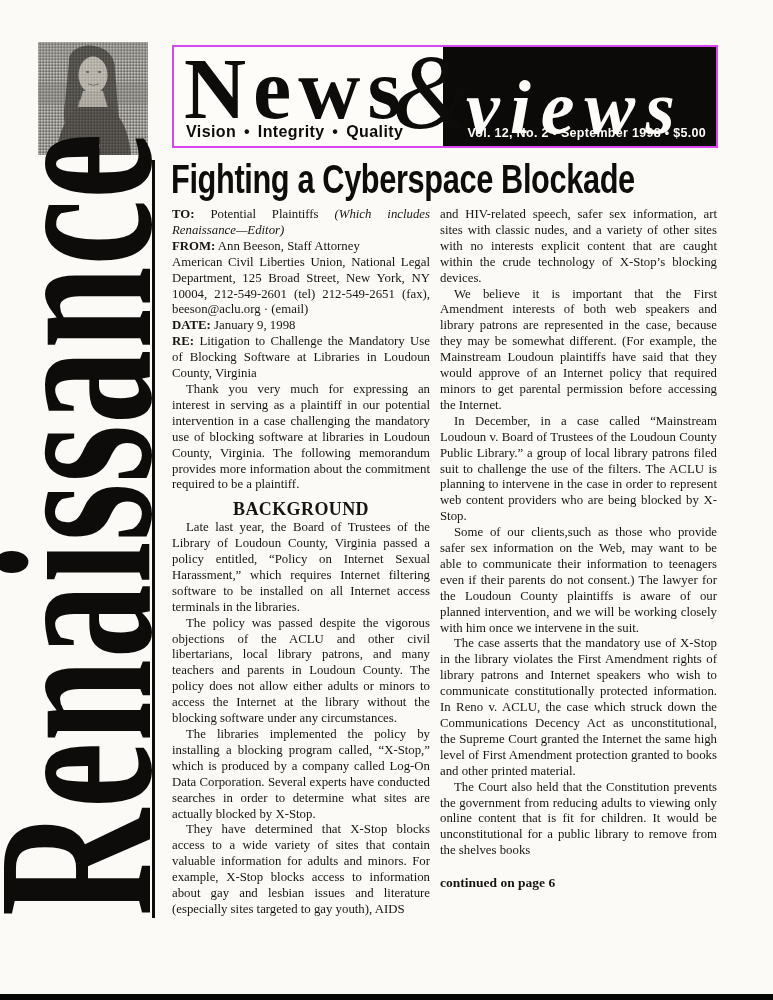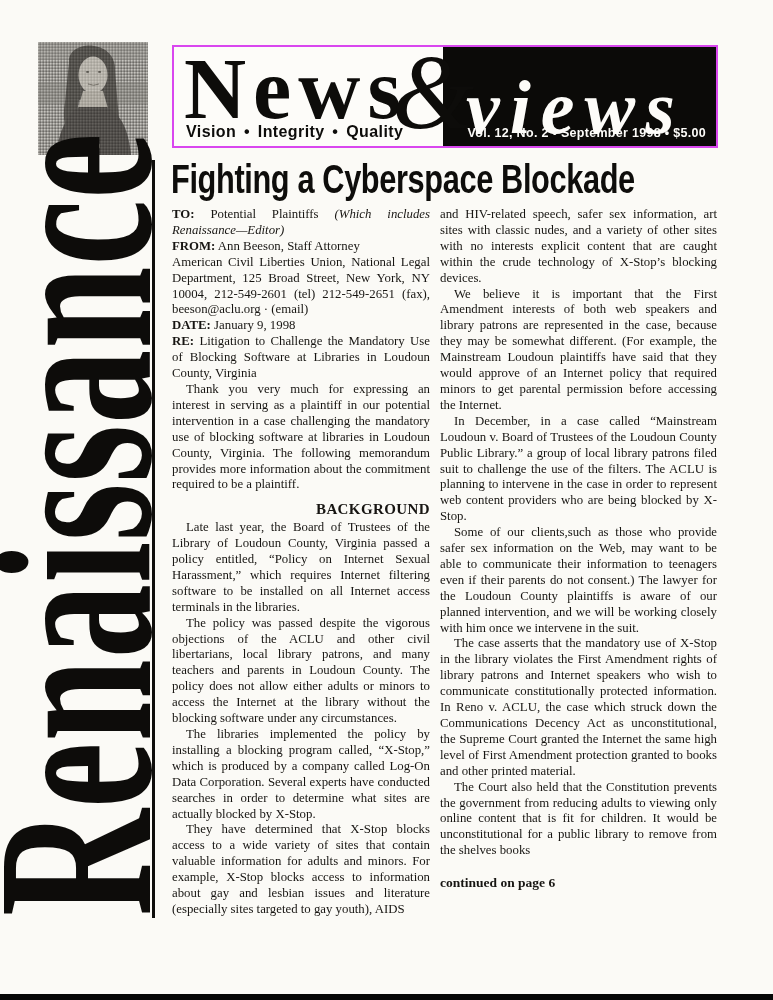--- a/index.html
+++ b/index.html
@@ -68,21 +68,21 @@
   .col{position:absolute;top:207px;font-size:12.8px;line-height:15.9px;text-align:justify;}
   .col-left{left:172px;width:258px;}
   .col-right{left:440px;width:277px;}
   .col p{margin:0;}
   .col p.ind{text-indent:14px;}
   .memo{margin:0 0 3px 0;}
   .memo b{font-weight:bold;}
   .memo i{font-style:italic;}
   .bg-heading{
     font-weight:bold;letter-spacing:0.4px;margin:9px 0 2px 0 !important;
-    text-align:right;font-size:15px;
+    text-align:center;font-size:18px;
   }
   .continued-note{
     margin-top:16px !important;font-weight:bold;
     font-size:13.5px;
   }
 
   .bottom-edge-bar{
     position:absolute;left:0;bottom:0;width:773px;height:6px;background:#060606;
   }
 </style>

